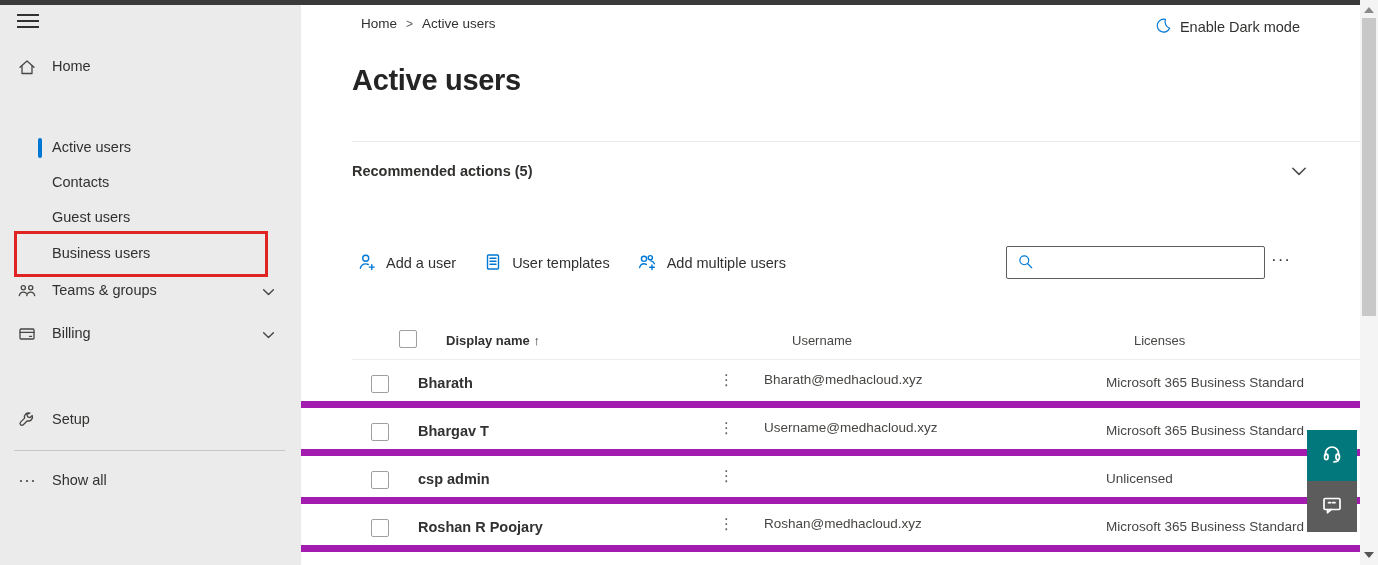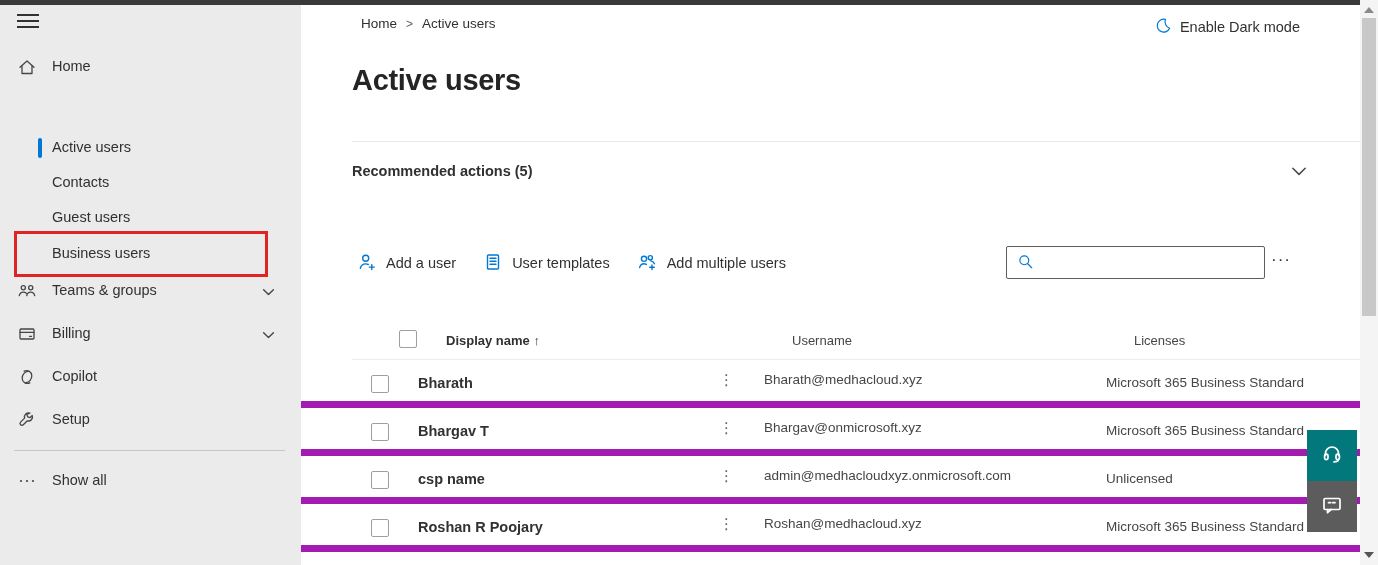--- a/index.html
+++ b/index.html
@@ -136,29 +136,20 @@
           </svg>
       </span>
       <span class="lbl">Billing</span>
       <span class="chev">
         <svg class="stroke-dark" width="13" height="13" viewBox="0 0 12 12">
             <path d="M1.5 4.3 6 8.7l4.5-4.4"></path>
           </svg>
       </span>
     </div>
 
-    <div class="side-item" style="top:360px">
-      <span class="icon">
-        <svg class="stroke-dark" width="20" height="20" viewBox="0 0 20 20">
-            <path d="M7.2 4.2c3.7-1.8 7.6.6 7.6 4.6 0 3.4-2.4 6.6-5.8 6.9"></path>
-            <path d="M12.8 15.8c-3.7 1.8-7.6-.6-7.6-4.6 0-3.4 2.4-6.6 5.8-6.9"></path>
-          </svg>
-      </span>
-      <span class="lbl">Copilot</span>
-    </div>
 
     <div class="side-item" style="top:403px">
       <span class="icon">
         <svg class="stroke-dark" width="20" height="20" viewBox="0 0 20 20">
             <path d="M12.9 3.2a4 4 0 0 0-5.3 4.9l-4 4a1.9 1.9 0 1 0 2.7 2.7l4-4a4 4 0 0 0 4.9-5.3L13 7.7l-2.3-.9-.9-2.3z"></path>
           </svg>
       </span>
       <span class="lbl">Setup</span>
     </div>
 
@@ -260,28 +251,27 @@
       <span class="checkbox"></span>
       <span class="name">Bharath</span>
       <span class="kebab">⋮</span>
       <span class="uname">Bharath@medhacloud.xyz</span>
       <span class="lic">Microsoft 365 Business Standard</span>
     </div>
     <div class="t-row" style="top:408px">
       <span class="checkbox"></span>
       <span class="name">Bhargav T</span>
       <span class="kebab">⋮</span>
-      <span class="uname">Bhargav@onmicrosoft.xyz</span>
+      <span class="uname">Username@medhacloud.xyz</span>
       <span class="lic">Microsoft 365 Business Standard</span>
     </div>
     <div class="t-row" style="top:456px">
       <span class="checkbox"></span>
-      <span class="name">csp name</span>
+      <span class="name">csp admin</span>
       <span class="kebab">⋮</span>
-      <span class="uname">admin@medhacloudxyz.onmicrosoft.com</span>
       <span class="lic">Unlicensed</span>
     </div>
     <div class="t-row" style="top:504px">
       <span class="checkbox"></span>
       <span class="name">Roshan R Poojary</span>
       <span class="kebab">⋮</span>
       <span class="uname">Roshan@medhacloud.xyz</span>
       <span class="lic">Microsoft 365 Business Standard</span>
     </div>
   </main>

